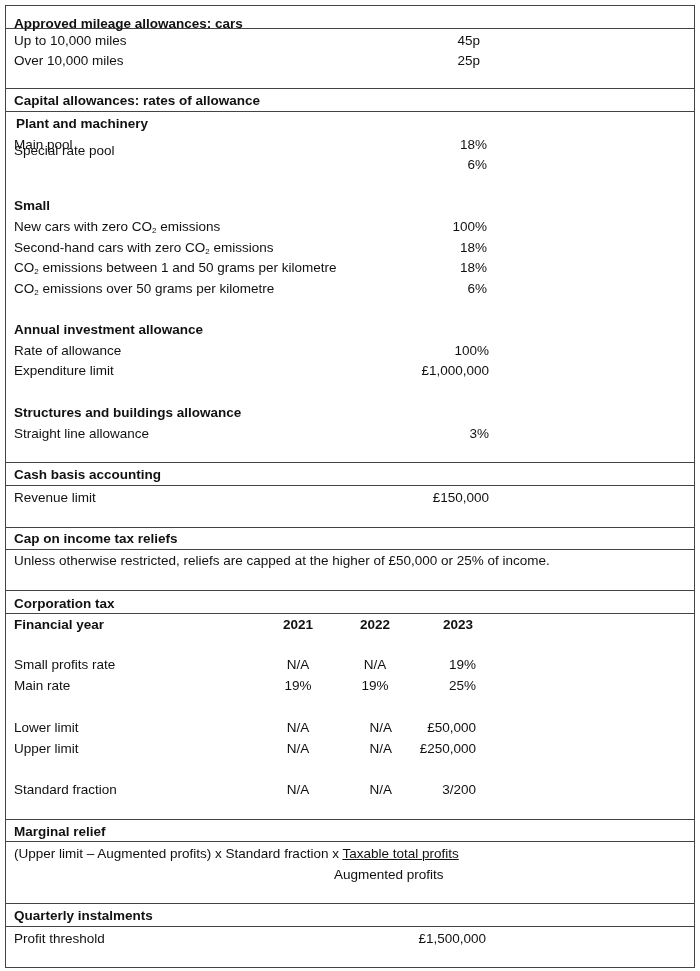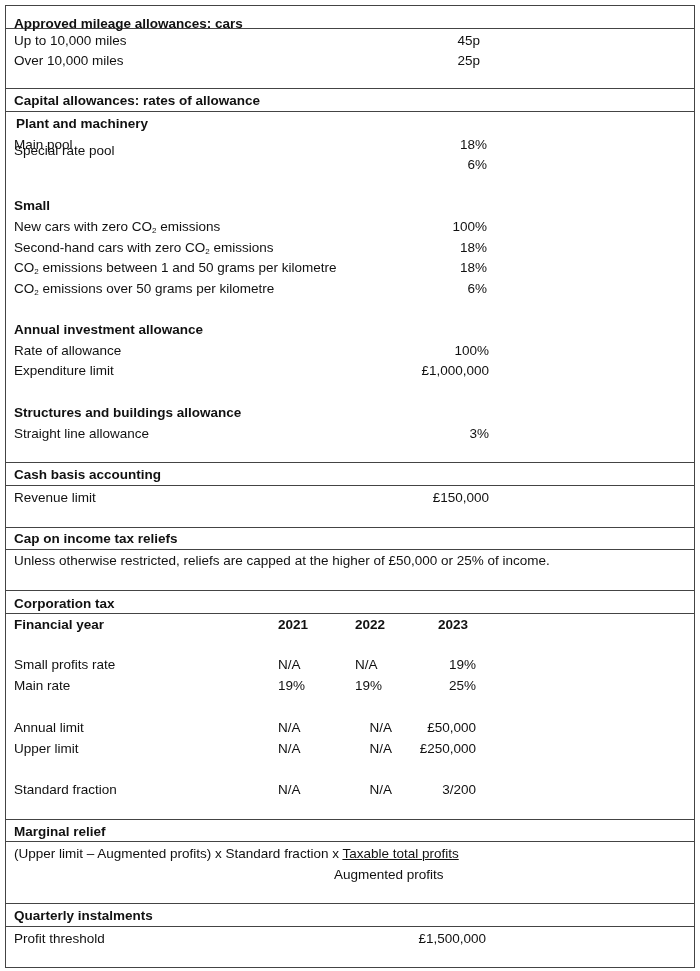--- a/index.html
+++ b/index.html
@@ -4,21 +4,21 @@
 <style>
   html, body { margin:0; padding:0; background:#fff; }
   body { width:700px; height:971px; position:relative; overflow:hidden;
          font-family:"Liberation Sans", sans-serif; font-size:13.5px; color:#111; }
   .frame { position:absolute; left:5px; top:5px; width:690px; height:962px;
            border-left:1.5px solid #444; border-right:1.5px solid #444; box-sizing:border-box; }
   .hline { position:absolute; left:5px; width:690px; height:0; border-top:1.5px solid #444; }
   .t { position:absolute; white-space:nowrap; line-height:16px; }
   .b { font-weight:bold; }
   .r { text-align:right; }
-  .c { text-align:left; }
+  .c { text-align:center; }
   sub { font-size:8px; vertical-align:-2px; line-height:0; }
   .u { text-decoration:underline; }
 </style>
 </head>
 <body>
 
 <div class="frame"></div>
 
 <div class="hline" style="top:5px"></div>
 <div class="hline" style="top:28px"></div>
@@ -85,21 +85,21 @@
 <div class="t" style="left:14px;top:657px">Small profits rate</div>
 <div class="t c" style="left:278px;width:40px;top:657px">N/A</div>
 <div class="t c" style="left:355px;width:40px;top:657px">N/A</div>
 <div class="t r" style="left:400px;width:76px;top:657px">19%</div>
 
 <div class="t" style="left:14px;top:678px">Main rate</div>
 <div class="t c" style="left:278px;width:40px;top:678px">19%</div>
 <div class="t c" style="left:355px;width:40px;top:678px">19%</div>
 <div class="t r" style="left:400px;width:76px;top:678px">25%</div>
 
-<div class="t" style="left:14px;top:720px">Annual limit</div>
+<div class="t" style="left:14px;top:720px">Lower limit</div>
 <div class="t c" style="left:278px;width:40px;top:720px">N/A</div>
 <div class="t r" style="left:355px;width:37px;top:720px">N/A</div>
 <div class="t r" style="left:400px;width:76px;top:720px">£50,000</div>
 
 <div class="t" style="left:14px;top:741px">Upper limit</div>
 <div class="t c" style="left:278px;width:40px;top:741px">N/A</div>
 <div class="t r" style="left:355px;width:37px;top:741px">N/A</div>
 <div class="t r" style="left:400px;width:76px;top:741px">£250,000</div>
 
 <div class="t" style="left:14px;top:782px">Standard fraction</div>

